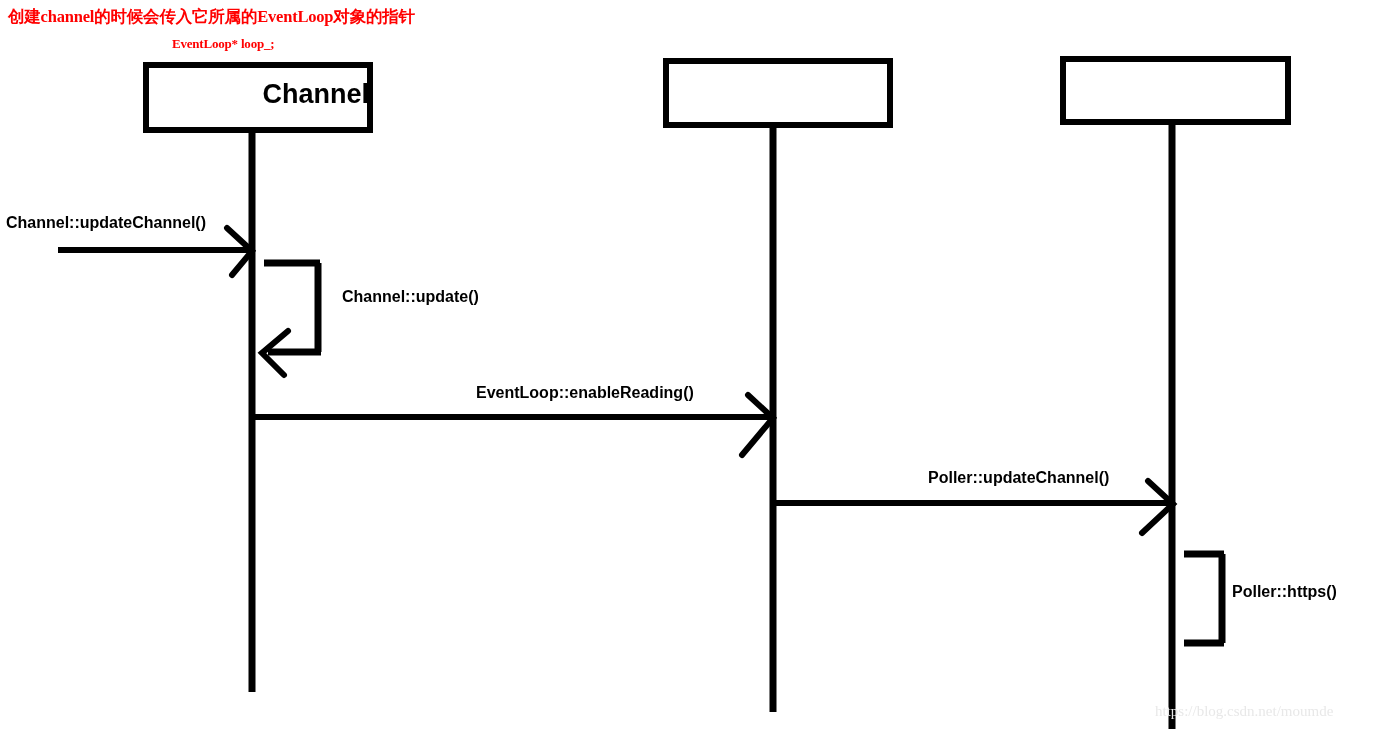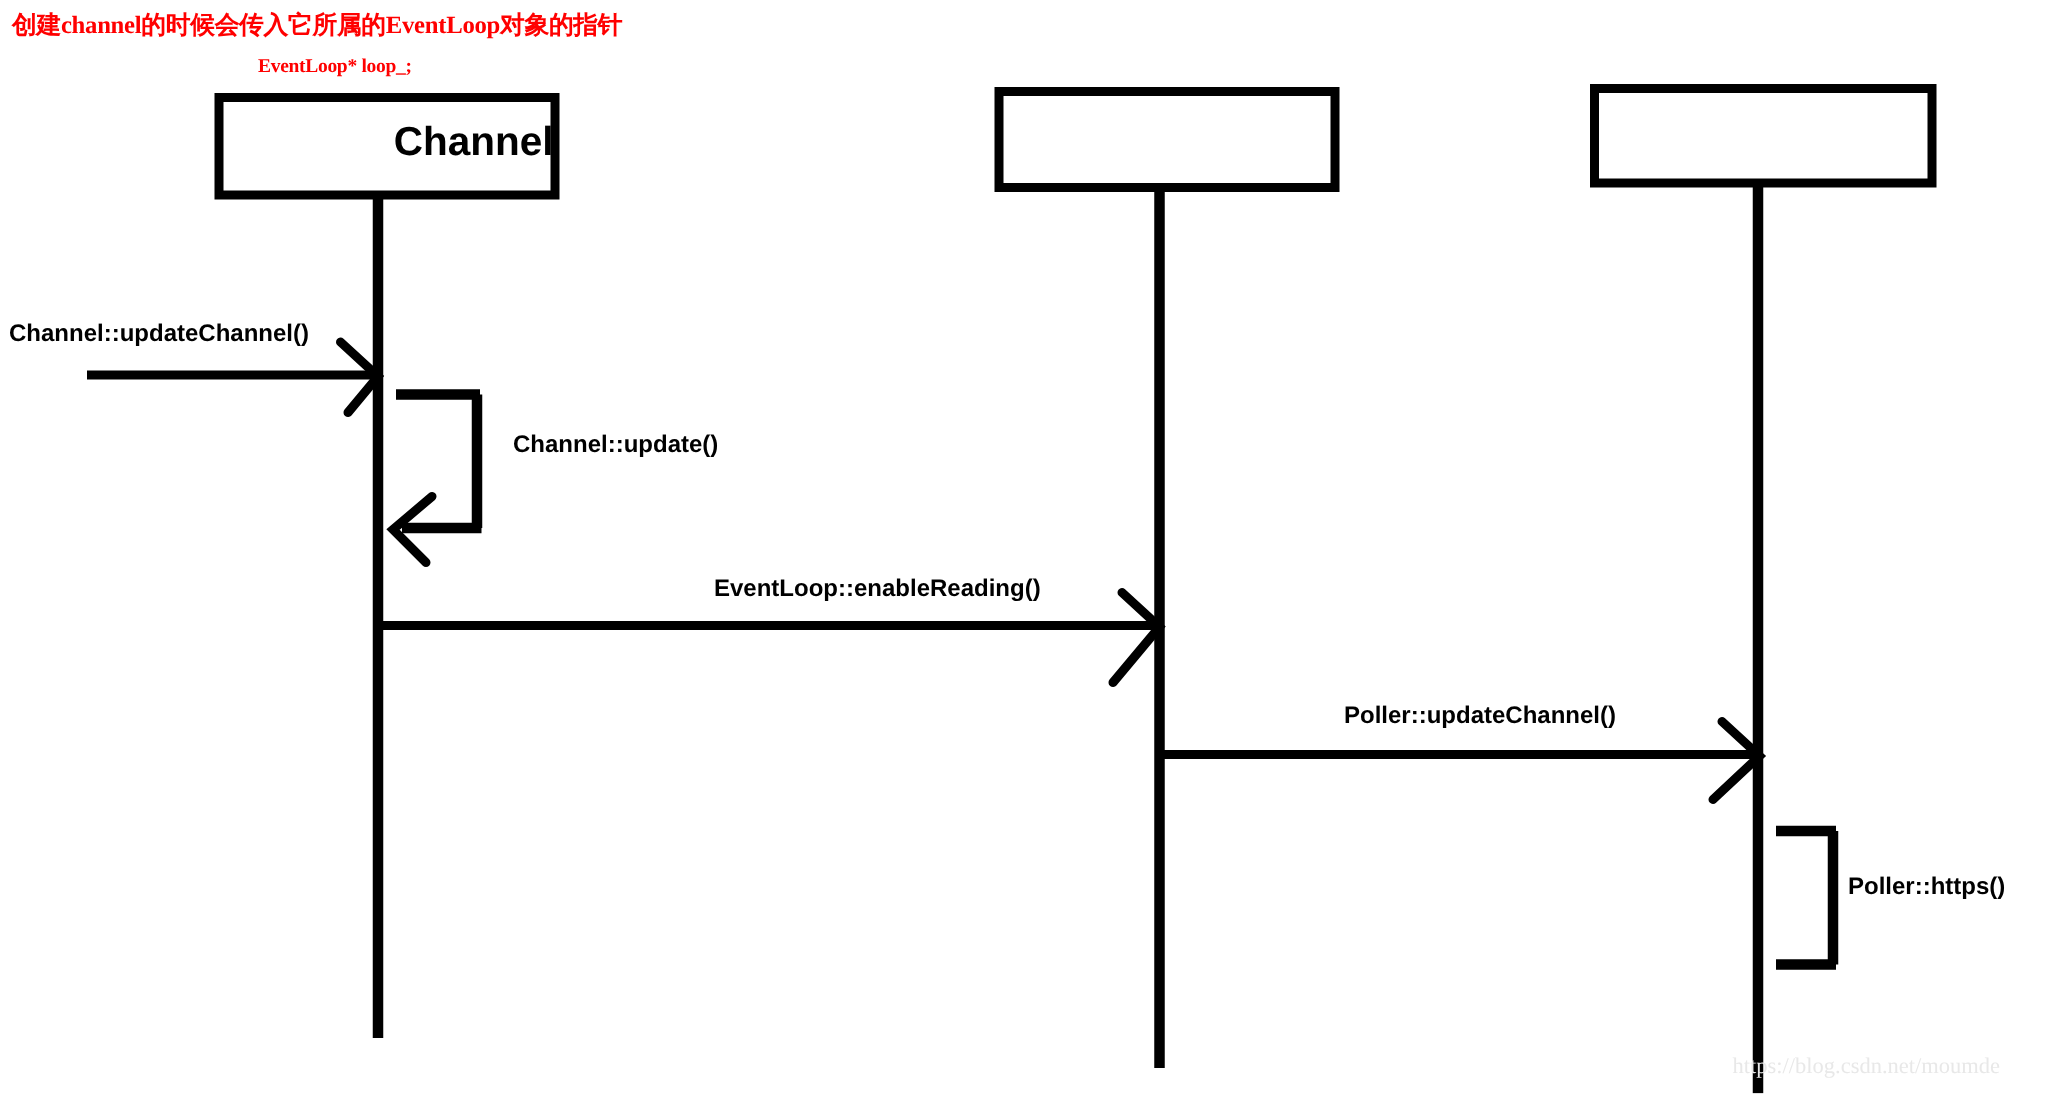--- a/index.html
+++ b/index.html
@@ -50,21 +50,21 @@
     position: absolute;
     color: #000000;
     font-weight: bold;
     font-family: "Liberation Sans", sans-serif;
     white-space: nowrap;
     font-size: 16px;
   }
   .m-enableReading { left: 6px;   top: 214px; }
   .m-chanupdate    { left: 342px; top: 288px; }
   .m-elupdatechan  { left: 476px; top: 384px; }
-  .m-pollupdchan   { left: 896px; top: 469px; }
+  .m-pollupdchan   { left: 928px; top: 469px; }
   .m-pollupdate    { left: 1232px; top: 583px; }
 
   .watermark {
     position: absolute;
     left: 1155px;
     top: 703px;
     color: #e8e8e8;
     font-size: 15px;
     font-family: Liberation Serif, serif;
     white-space: nowrap;

